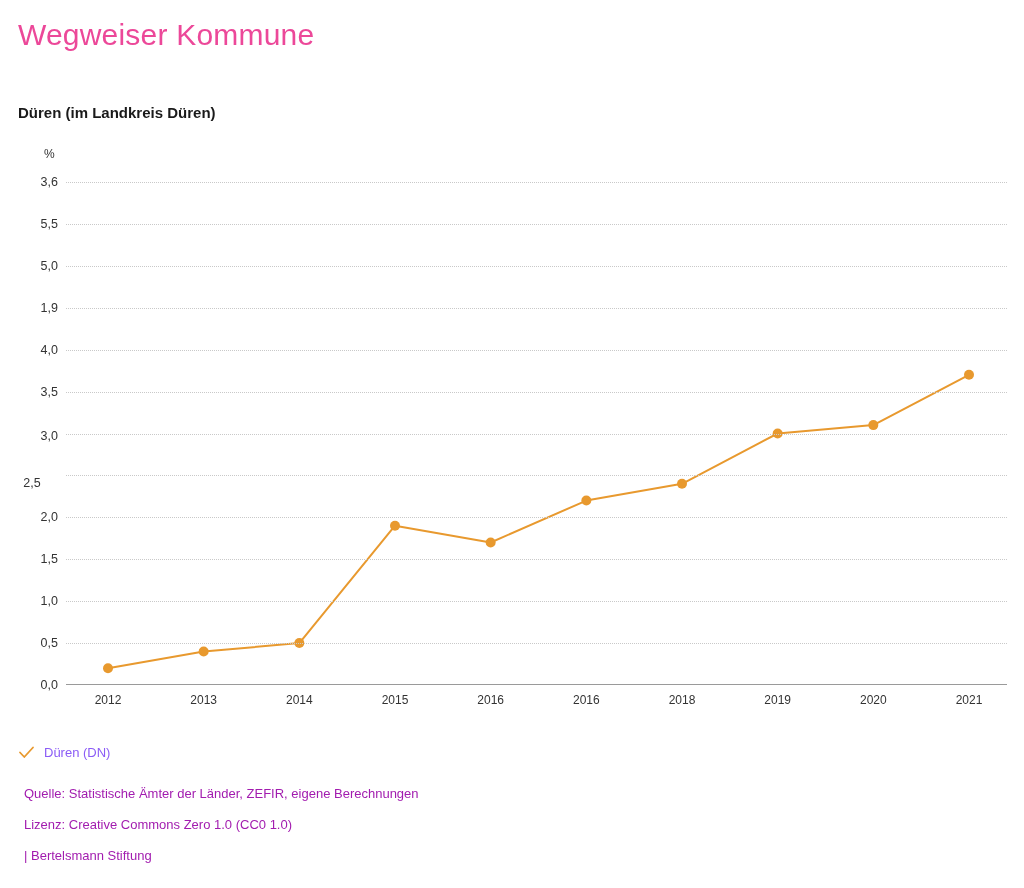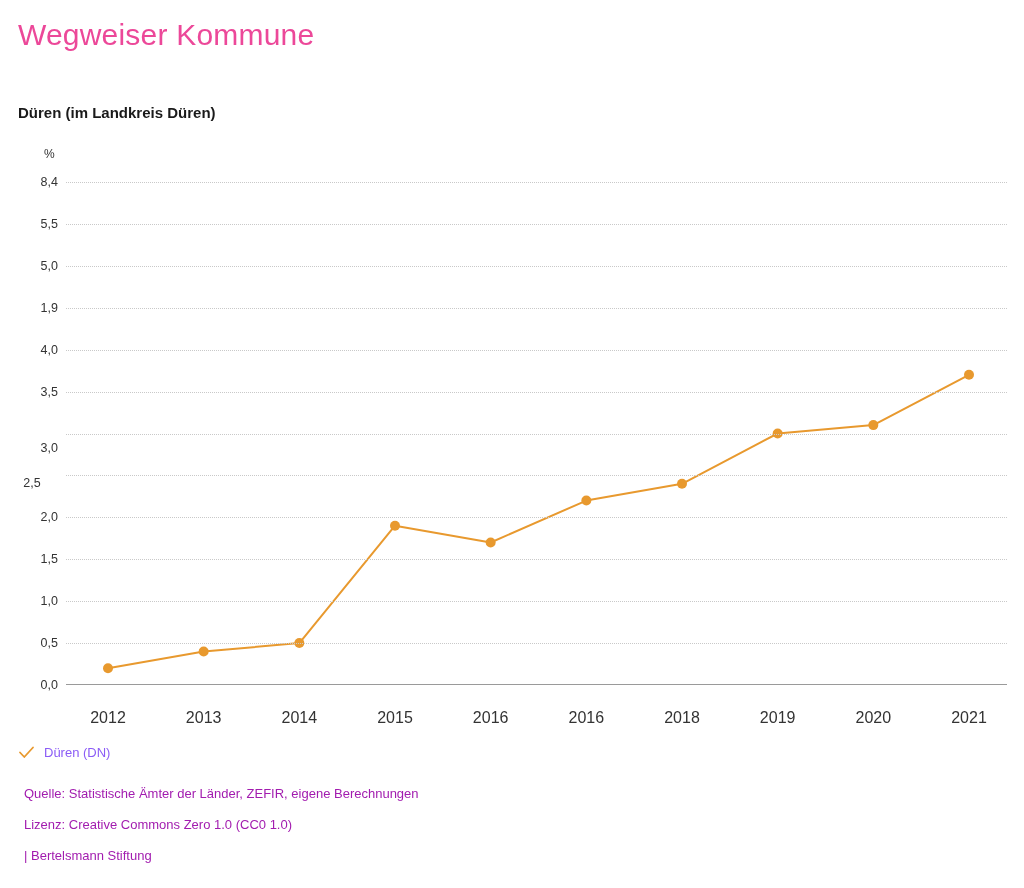--- a/index.html
+++ b/index.html
@@ -96,22 +96,22 @@
   }
   .ytick-col {
     position: absolute;
     left: 0;
     top: 42px;
     width: 58px;
     height: 503px;
   }
   .xtick {
     position: absolute;
-    top: 24px;
-    font-size: 16px;
+    top: 8px;
+    font-size: 12px;
     color: #333;
     transform: translateX(-50%);
     white-space: nowrap;
   }
   .xtick-row {
     position: absolute;
     left: 66px;
     top: 545px;
     width: 941px;
     height: 30px;
@@ -163,27 +163,27 @@
 
   <div class="chart-wrap">
     <div class="unit-label">%</div>
     <div class="ytick-col" id="ytick-col">
         <div class="ytick" style="top: 503px;">0,0</div>
         <div class="ytick" style="top: 461.083px;">0,5</div>
         <div class="ytick" style="top: 419.167px;">1,0</div>
         <div class="ytick" style="top: 377.25px;">1,5</div>
         <div class="ytick" style="top: 335.333px;">2,0</div>
         <div class="ytick" style="top: 301px; text-align: center;">2,5</div>
-        <div class="ytick" style="top: 266px;">3,0</div>
+        <div class="ytick" style="top: 254px;">3,0</div>
         <div class="ytick" style="top: 209.583px;">3,5</div>
         <div class="ytick" style="top: 167.667px;">4,0</div>
         <div class="ytick" style="top: 125.75px;">1,9</div>
         <div class="ytick" style="top: 83.8333px;">5,0</div>
         <div class="ytick" style="top: 41.9167px;">5,5</div>
-        <div class="ytick" style="top: 0px;">8,4</div>
+        <div class="ytick" style="top: 0px;">3,6</div>
       </div>
     <div class="plot" id="plot">
       <div class="axis-bottom"></div>
       <svg class="series" id="series-svg" viewBox="0 0 941 503" preserveAspectRatio="none">
           <polyline points="42,486.23333333333335 137.66666666666669,469.4666666666667 233.33333333333334,461.0833333333333 329,343.7166666666667 424.6666666666667,360.48333333333335 520.3333333333333,318.56666666666666 616,301.8 711.6666666666666,251.5 807.3333333333334,243.11666666666662 903,192.81666666666666" fill="none" stroke="#E8992E" stroke-width="2" stroke-linejoin="round" stroke-linecap="round"></polyline>
           <circle cx="42" cy="486.23333333333335" r="5" fill="#E8992E"></circle>
           <circle cx="137.66666666666669" cy="469.4666666666667" r="5" fill="#E8992E"></circle>
           <circle cx="233.33333333333334" cy="461.0833333333333" r="5" fill="#E8992E"></circle>
           <circle cx="329" cy="343.7166666666667" r="5" fill="#E8992E"></circle>
           <circle cx="424.6666666666667" cy="360.48333333333335" r="5" fill="#E8992E"></circle>

